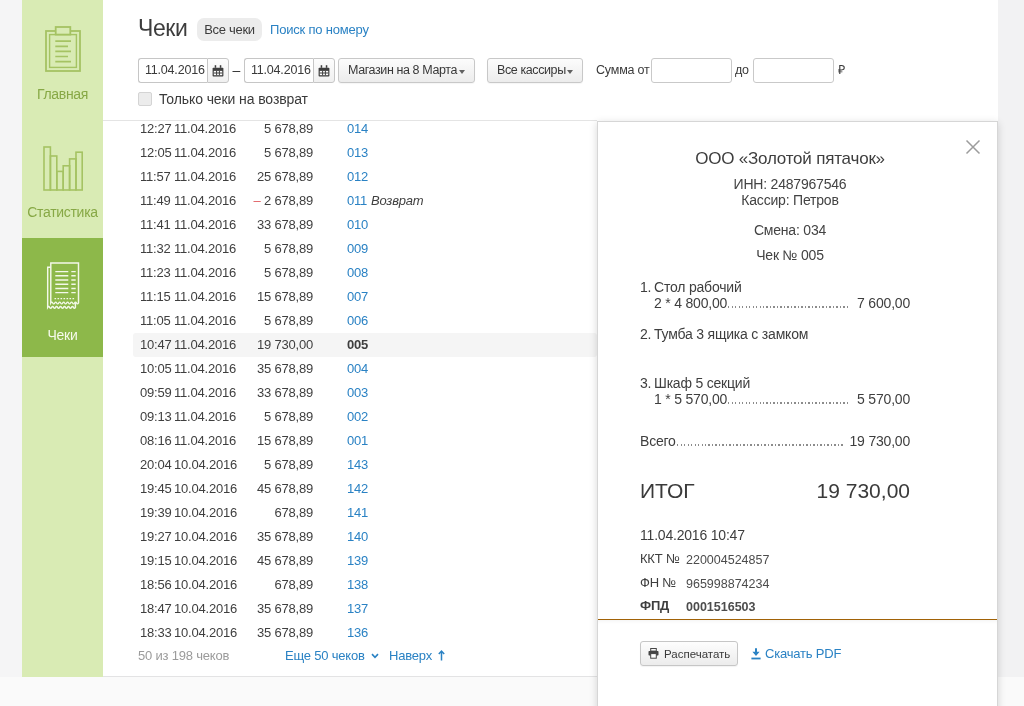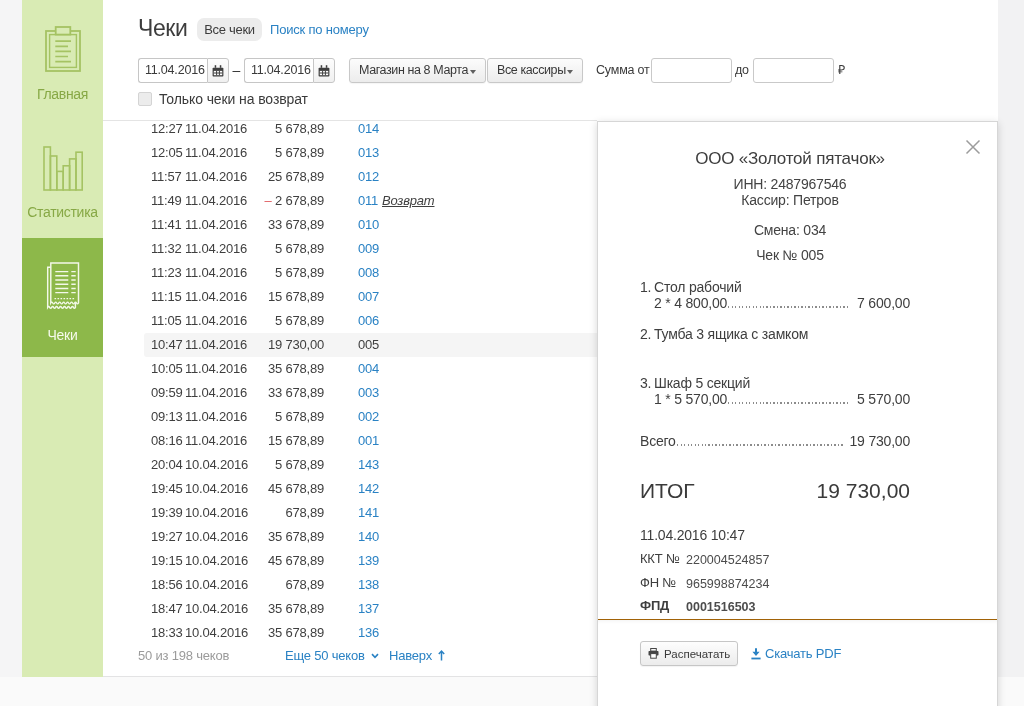--- a/index.html
+++ b/index.html
@@ -32,30 +32,30 @@
   .dropdown .caret { position:absolute; right:9px; top:10.5px; width:0; height:0; border-left:3.5px solid transparent; border-right:3.5px solid transparent; border-top:4.5px solid #606060; }
   .flabel { position:absolute; line-height:25px; font-size:12.5px; color:#3a3a3a; letter-spacing:-0.2px; }
   .sum-input { position:absolute; width:81px; height:25px; border:1px solid #c9c9c9; border-radius:3px; background:#fff; }
   .chk-row { position:absolute; left:116px; top:91px; height:15px; display:flex; align-items:center; }
   .checkbox { width:14px; height:14px; background:#ececec; border:1px solid #d4d4d4; border-radius:2px; cursor:pointer; }
   .chk-label { margin-left:7px; font-size:14px; color:#3a3a3a; letter-spacing:-0.1px; }
 
   .divider { position:absolute; left:81px; top:120px; width:494px; height:1px; background:#e4e4e4; }
 
   
-  .rows { position:absolute; left:122px; top:117px; width:464px; }
+  .rows { position:absolute; left:111px; top:117px; width:464px; }
   .trow { position:relative; height:24px; font-size:13px; line-height:24px; color:#3f3f3f; letter-spacing:-0.2px; }
   .trow.selected { background:#f5f5f5; border-radius:3px; }
   .trow .c-time { position:absolute; left:7px; }
   .trow .c-date { position:absolute; left:41px; }
   .trow .c-amount { position:absolute; right:284px; }
   .trow .c-minus { color:#e05a5e; }
   .trow .c-num { position:absolute; left:214px; color:#2a82c4; cursor:pointer; }
-  .trow.selected .c-num { color:#3f3f3f; cursor:default; }
-  .trow .c-tag { position:absolute; left:238px; font-style:italic;text-decoration:underline; }
+  .trow.selected .c-num { color:#3f3f3f; cursor:default;font-weight:bold; }
+  .trow .c-tag { position:absolute; left:238px; font-style:italic; }
 
   
   .lfoot { position:absolute; top:644px; height:24px; line-height:24px; font-size:13px; letter-spacing:-0.2px; }
   .lf-count { left:116px; color:#9b9b9b; }
   .lf-more { left:263px; color:#2a82c4; cursor:pointer; }
   .lf-top { left:367px; color:#2a82c4; cursor:pointer; }
   .lf-more svg, .lf-top svg { vertical-align:middle; margin-left:6px; margin-top:-2px; }
 
   
   .panel { position:absolute; left:575px; top:121px; width:401px; height:704px; background:#fff; border:1px solid #d6d6d6; box-shadow:0 2px 8px rgba(0,0,0,0.16); z-index:5; }
@@ -147,21 +147,21 @@
     <div class="cal-btn">
       <svg width="12" height="12" viewBox="0 0 12 12">
         <rect x="2.7" y="0.2" width="1.5" height="2.6" fill="#3f3f3f"></rect>
         <rect x="7.8" y="0.2" width="1.5" height="2.6" fill="#3f3f3f"></rect>
         <rect x="0.6" y="2.8" width="10.8" height="8.8" rx="0.8" fill="#3f3f3f"></rect>
         <rect x="1.8" y="5.9" width="8.4" height="4.3" fill="#fdfdfd"></rect>
         <path d="M1.8 8 H10.2 M4.6 5.9 V10.2 M7.4 5.9 V10.2" stroke="#3f3f3f" stroke-width="1"></path>
       </svg>
     </div>
   </div>
-  <div class="frow dropdown" style="left:327px;width:137px">
+  <div class="frow dropdown" style="left:316px;width:137px">
     <span>Магазин на 8 Марта</span>
     <span class="caret"></span>
   </div>
   <div class="frow dropdown" style="left:465px;width:96px">
     <span>Все кассиры</span>
     <span class="caret"></span>
   </div>
   <div class="frow flabel" style="left:574px">Сумма от</div>
   <div class="frow sum-input" style="left:629px"></div>
   <div class="frow flabel" style="left:713px">до</div>

